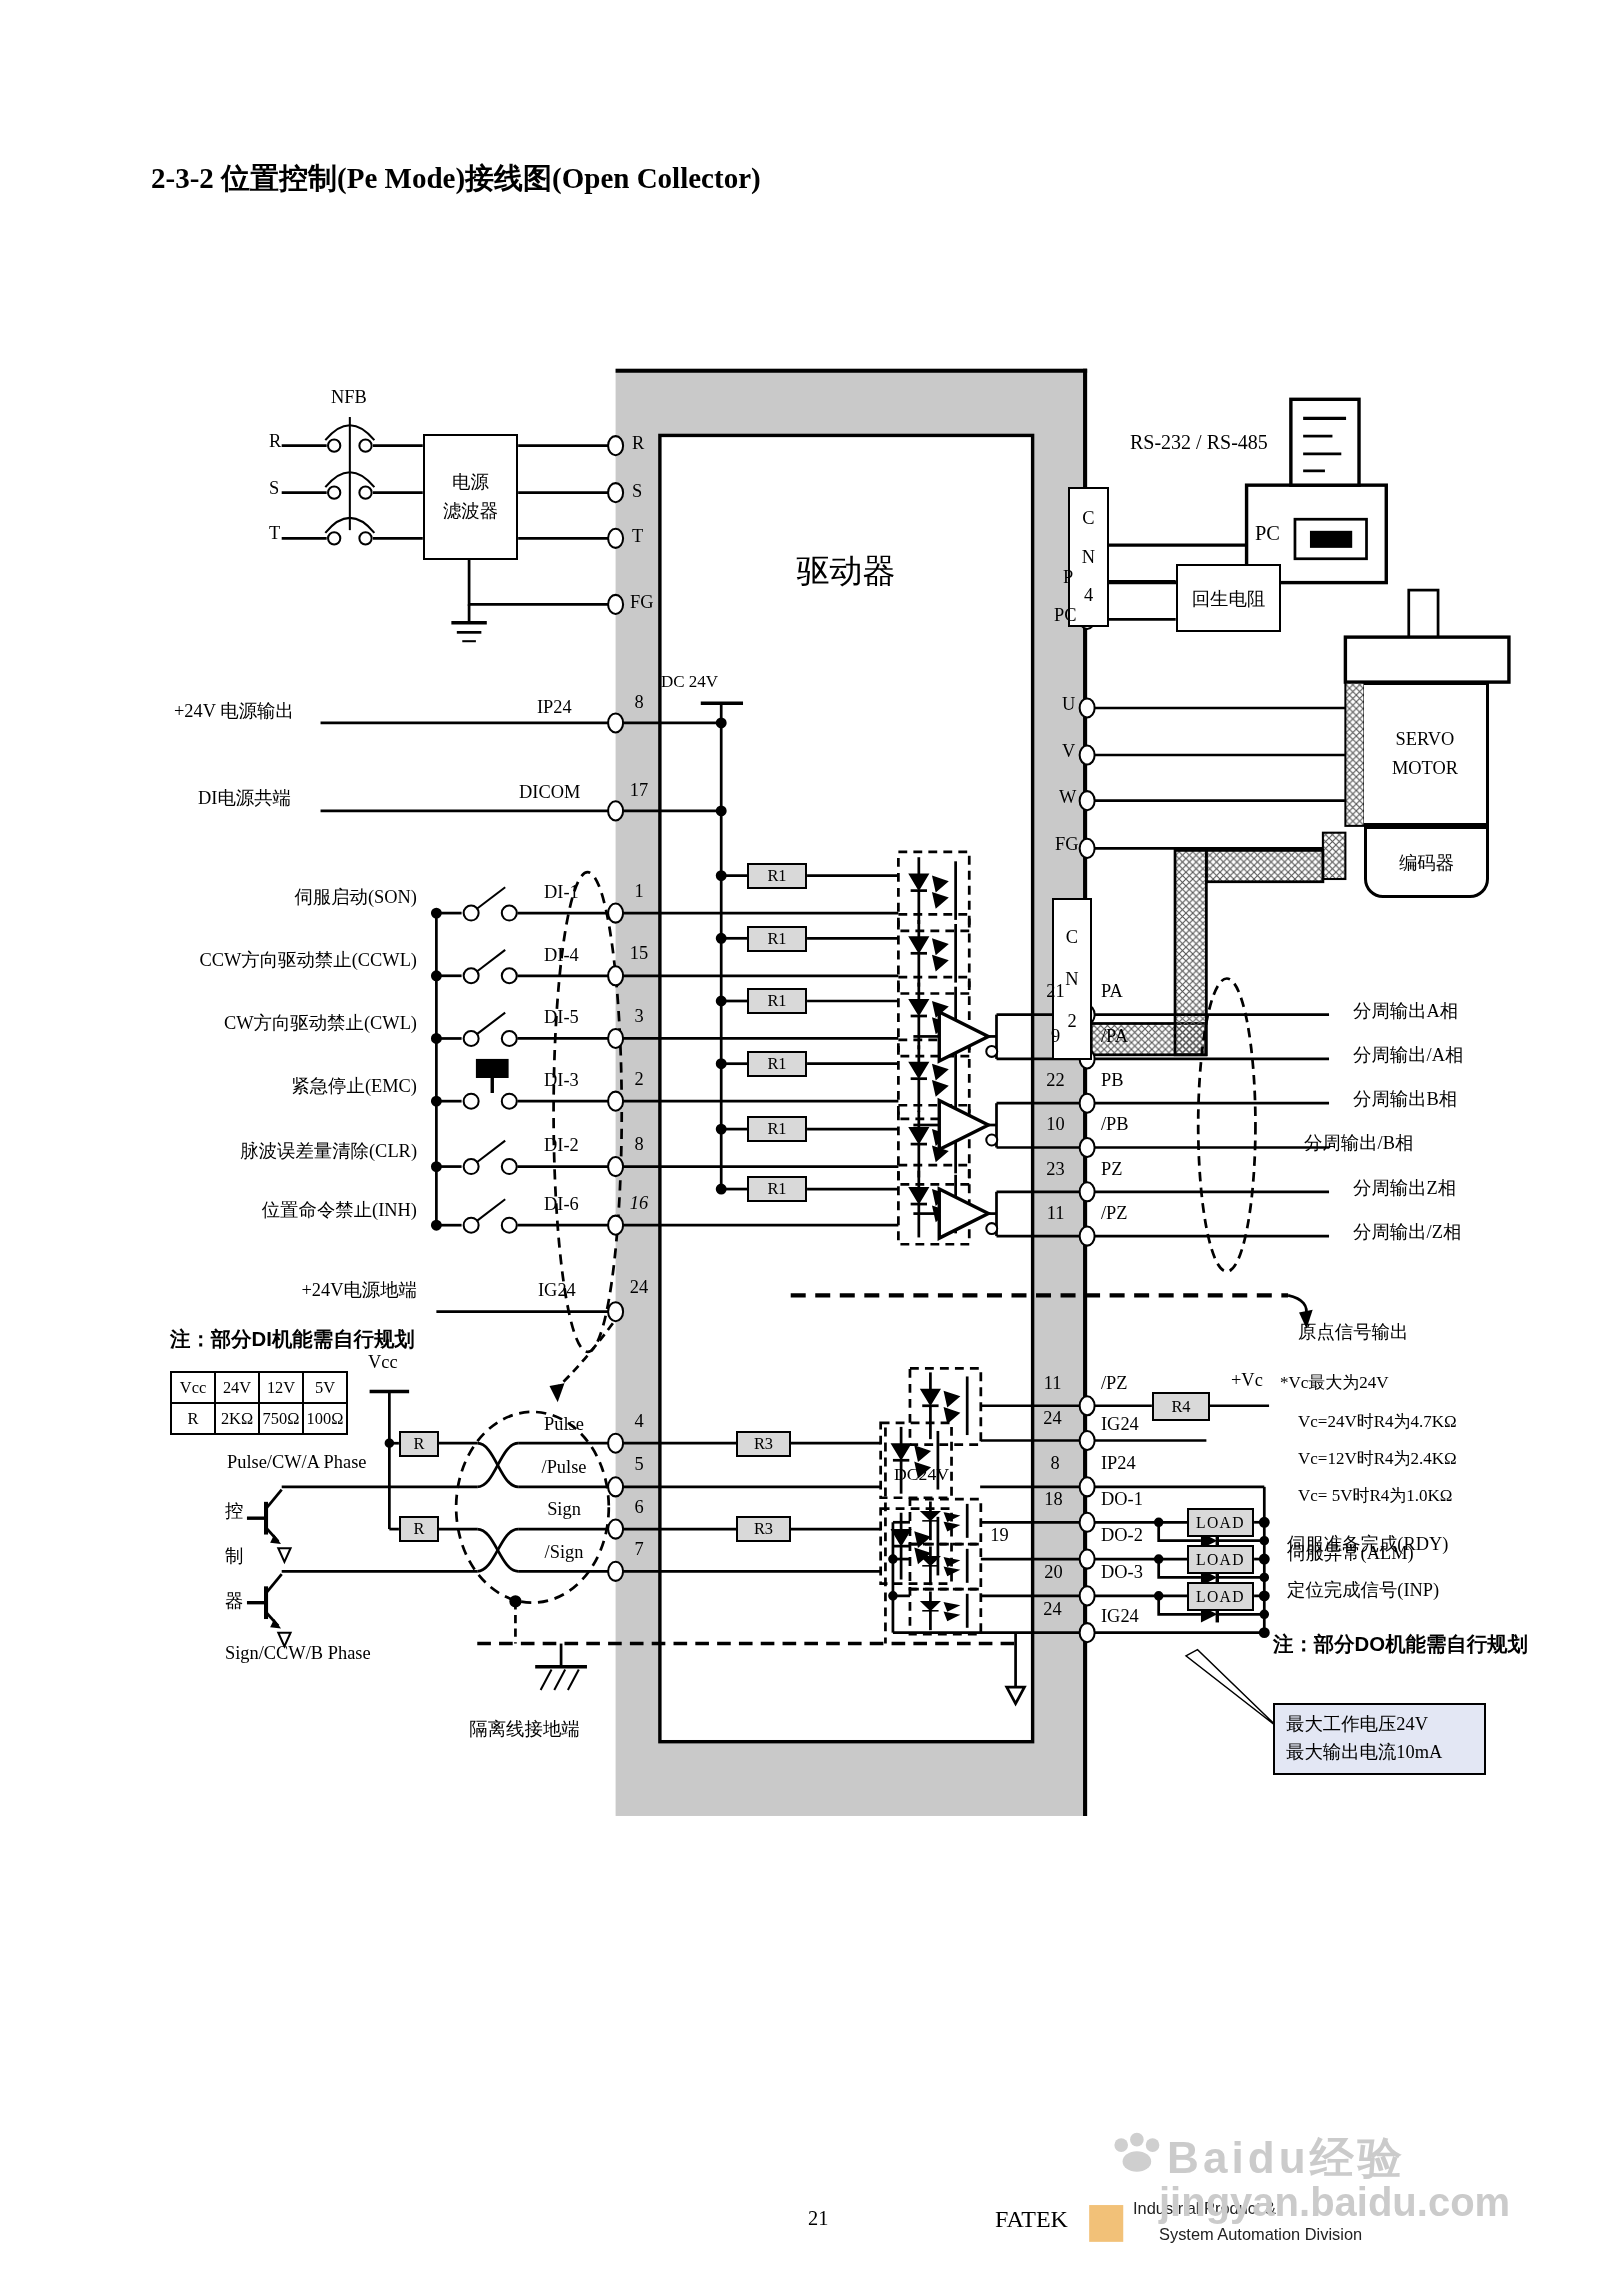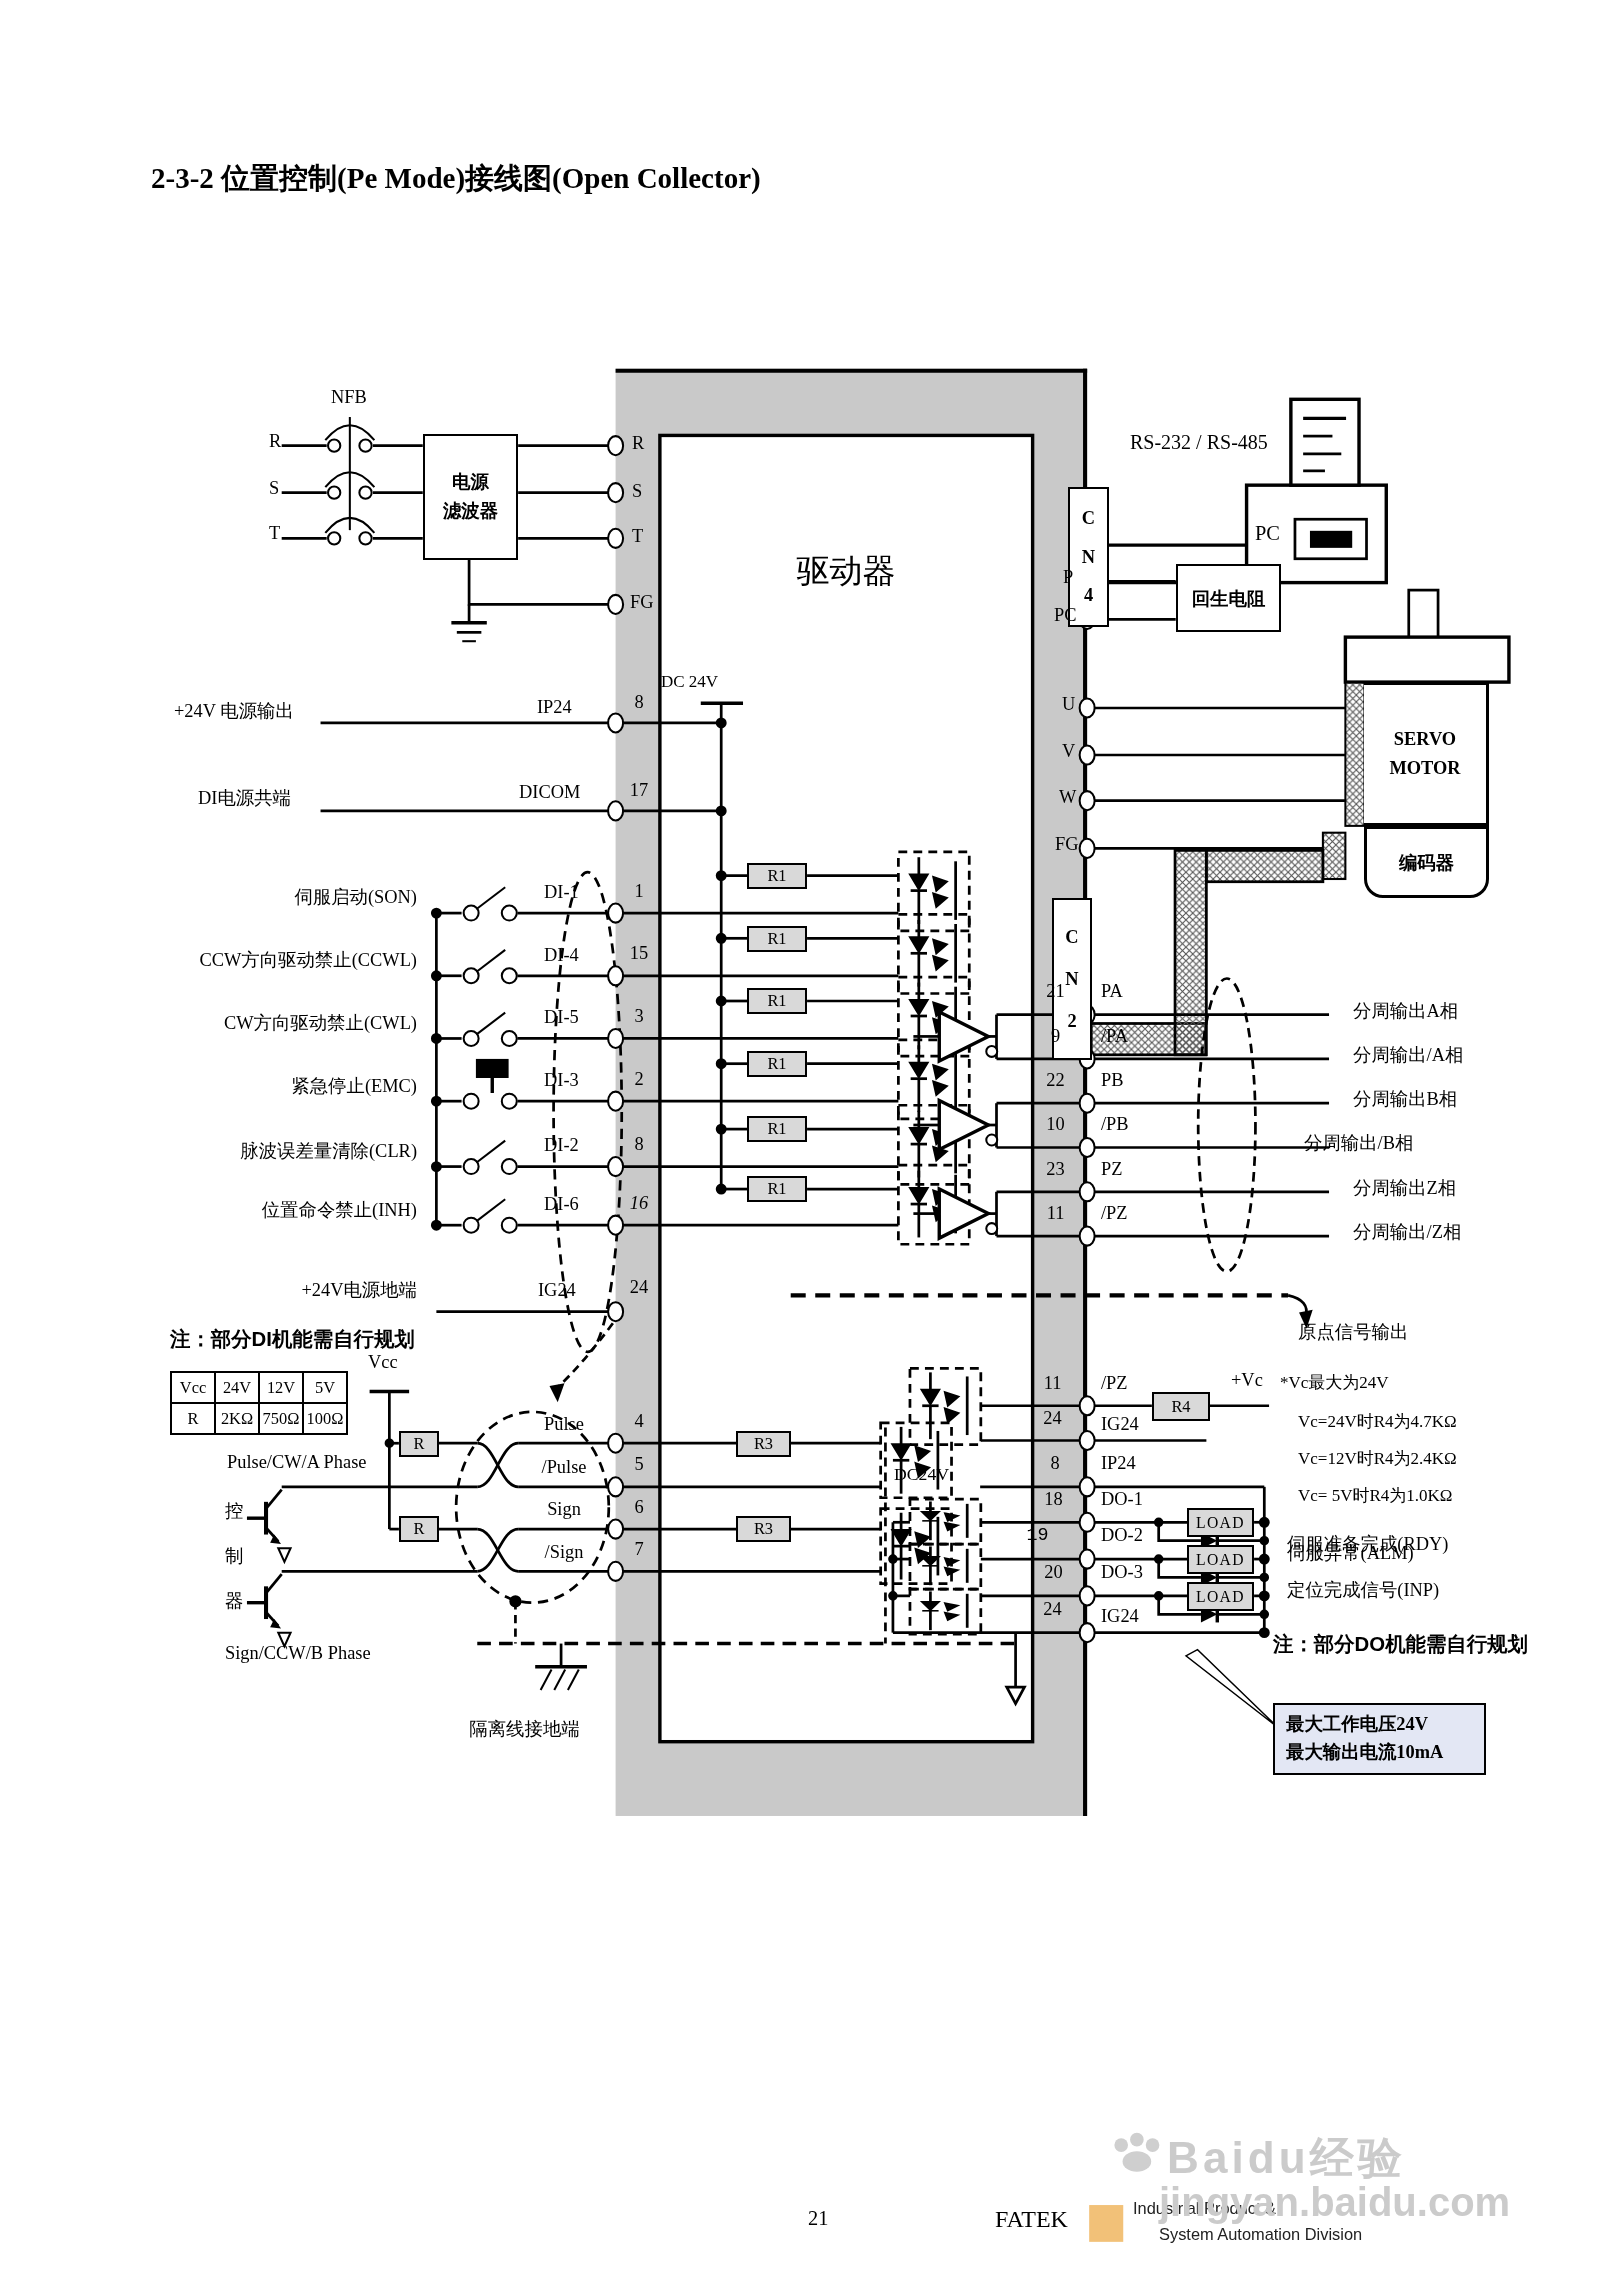--- a/index.html
+++ b/index.html
@@ -5,21 +5,21 @@
   html,body{margin:0;padding:0;background:#fff;}
   #page{position:relative;width:1623px;height:2295px;background:#fff;overflow:hidden;
         font-family:"Liberation Serif",serif;color:#000;}
   svg{position:absolute;left:0;top:0;}
   .t{position:absolute;font-family:"Liberation Serif",serif;font-size:18.4px;line-height:1.15;
      color:#000;white-space:nowrap;}
   .ct{text-align:center;}
   .rt{text-align:right;}
   .box{position:absolute;border:2.7px solid #000;background:#fff;display:flex;flex-direction:column;
        align-items:center;justify-content:center;text-align:center;box-sizing:border-box;
-       font-family:"Liberation Serif",serif;font-weight:bold;}
+       font-family:"Liberation Serif",serif;}
   .rbox{position:absolute;border:2px solid #000;background:#d9d9d9;display:flex;align-items:center;
         justify-content:center;font-size:16.4px;box-sizing:border-box;font-family:"Liberation Serif",serif;}
   .note{font-family:"Liberation Sans",sans-serif;font-weight:bold;font-size:20.4px;}
   table.rt1{position:absolute;border-collapse:collapse;font-family:"Liberation Serif",serif;
         font-size:16.4px;text-align:center;}
   table.rt1 td{border:2px solid #000;width:42px;height:29px;padding:0;}
   .wm{position:absolute;font-family:"Liberation Sans",sans-serif;font-weight:bold;color:#cbcbcb;}
 </style>
 </head>
 <body>
@@ -570,21 +570,21 @@
 <div class="t" style="left:1298px;top:1412px;font-size:17px;">Vc=24V时R4为4.7KΩ</div>
 <div class="t" style="left:1298px;top:1449px;font-size:17px;">Vc=12V时R4为2.4KΩ</div>
 <div class="t" style="left:1298px;top:1486px;font-size:17px;">Vc= 5V时R4为1.0KΩ</div>
 
 <div class="t" style="left:894px;top:1464px;font-size:17.7px;">DC24V</div>
 <div class="t ct" style="left:1040px;top:1453px;width:30px;">8</div>
 <div class="t" style="left:1101px;top:1453px;">IP24</div>
 <div class="t ct" style="left:1037px;top:1489px;width:33px;">18</div>
 <div class="t" style="left:1101px;top:1489px;">DO-1</div>
 <div class="t" style="left:1287px;top:1506px;margin-top:28px;">伺服准备完成(RDY)</div>
-<div class="t ct" style="left:1021px;top:1525px;width:33px;font-family:Liberation Mono, monospace;">19</div>
+<div class="t ct" style="left:983px;top:1525px;width:33px;">19</div>
 <div class="t" style="left:1101px;top:1525px;">DO-2</div>
 <div class="t" style="left:1287px;top:1543px;">伺服异常(ALM)</div>
 <div class="t ct" style="left:1037px;top:1562px;width:33px;">20</div>
 <div class="t" style="left:1101px;top:1562px;">DO-3</div>
 <div class="t" style="left:1287px;top:1580px;">定位完成信号(INP)</div>
 <div class="t ct" style="left:1036px;top:1599px;width:33px;">24</div>
 <div class="t" style="left:1101px;top:1606px;">IG24</div>
 <div class="rbox" style="left:1187px;top:1508px;width:67px;height:29px;border-width:2.7px;font-size:15.7px;letter-spacing:1.4px;">LOAD</div>
 <div class="rbox" style="left:1187px;top:1545px;width:67px;height:29px;border-width:2.7px;font-size:15.7px;letter-spacing:1.4px;">LOAD</div>
 <div class="rbox" style="left:1187px;top:1582px;width:67px;height:29px;border-width:2.7px;font-size:15.7px;letter-spacing:1.4px;">LOAD</div>

